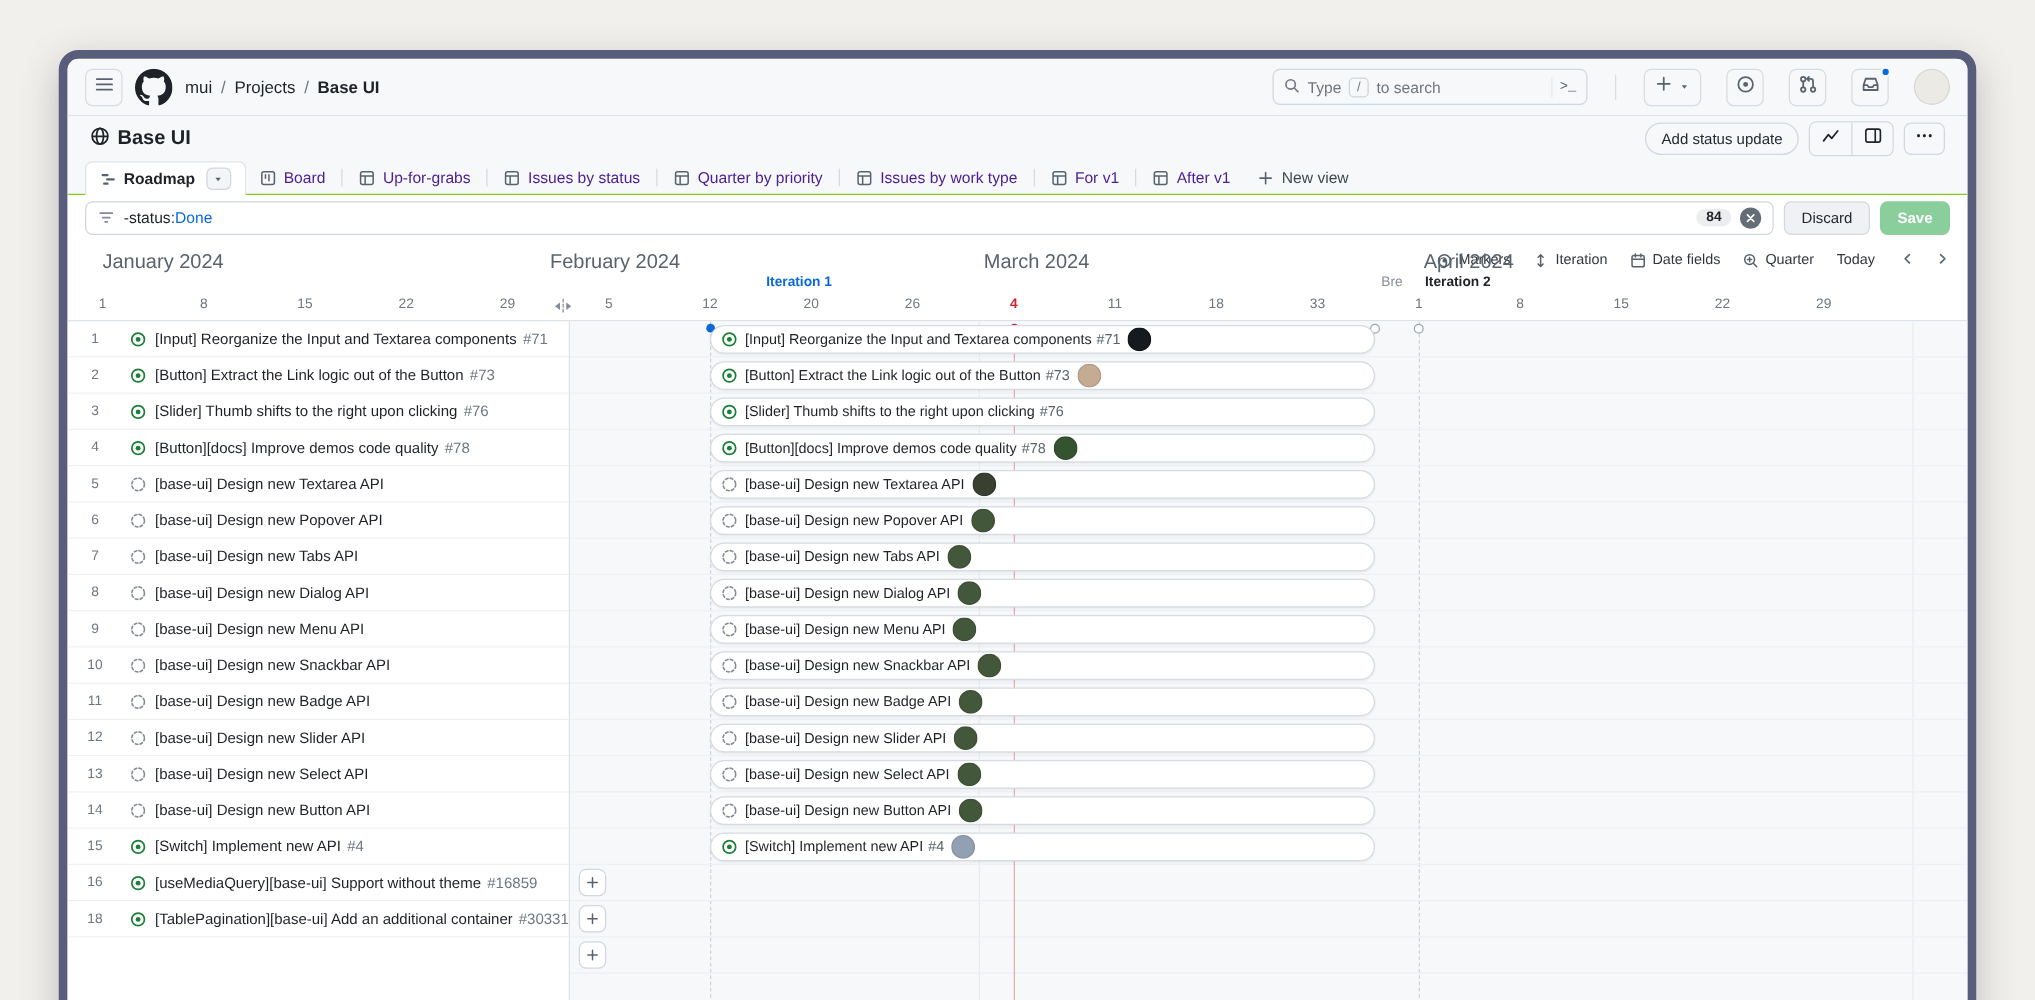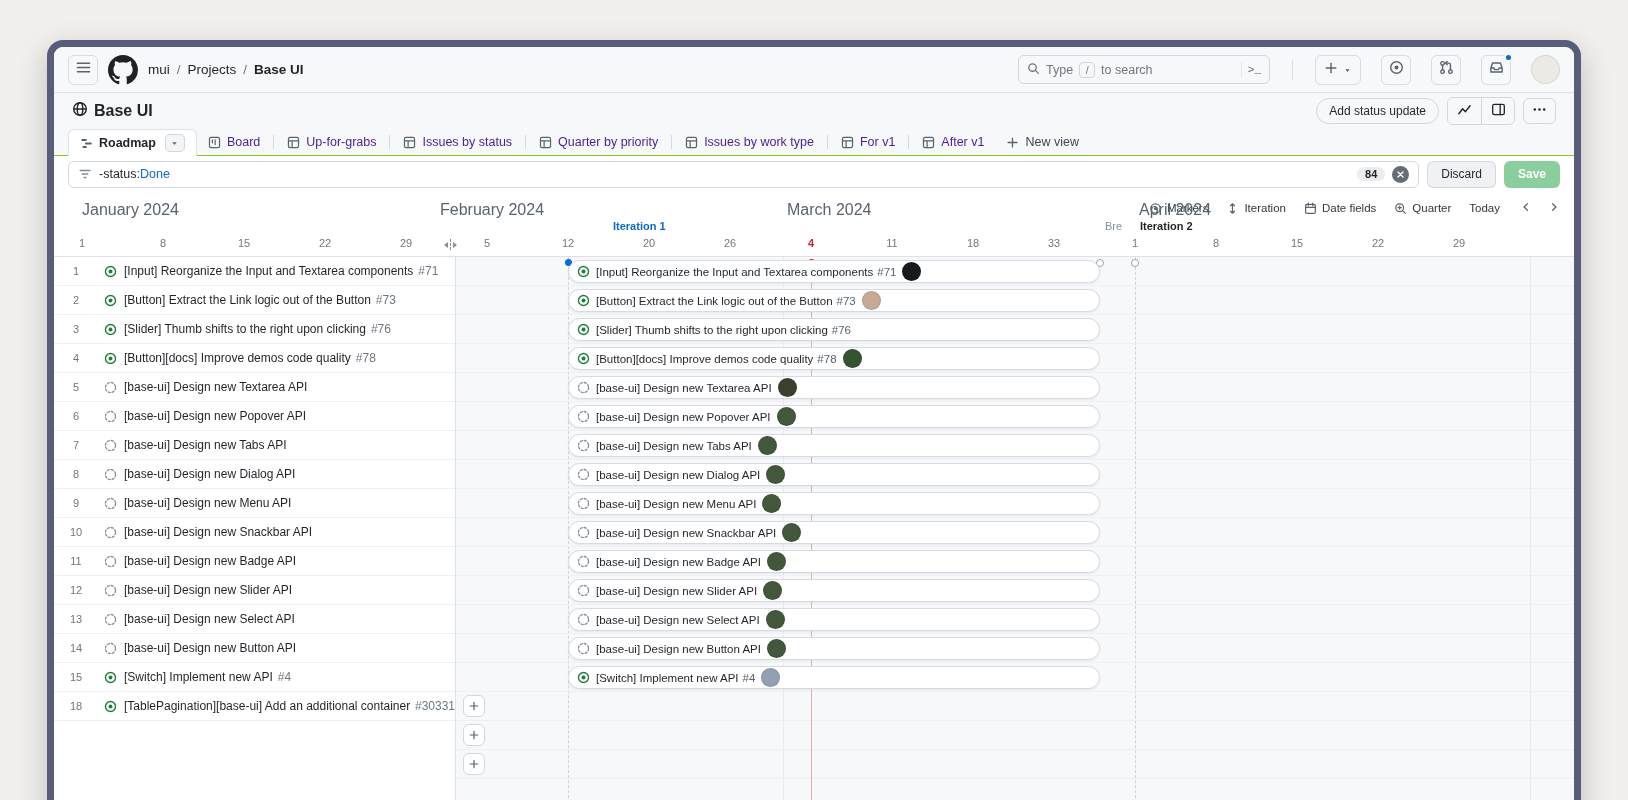--- a/index.html
+++ b/index.html
@@ -588,20 +588,31 @@
           <span class="t-icon">
             <svg width="13" height="13" viewBox="0 0 16 16" fill="none">
               <circle cx="8" cy="8" r="6.2" stroke="#1a7f37" stroke-width="1.7"></circle>
               <circle cx="8" cy="8" r="2.4" fill="#1a7f37"></circle>
             </svg>
           </span>
           <span class="t-title">[Switch] Implement new API</span>
           <span class="t-issue">#4</span>
         </div>
         <div class="t-row">
+          <span class="t-num">16</span>
+          <span class="t-icon">
+            <svg width="13" height="13" viewBox="0 0 16 16" fill="none">
+              <circle cx="8" cy="8" r="6.2" stroke="#1a7f37" stroke-width="1.7"></circle>
+              <circle cx="8" cy="8" r="2.4" fill="#1a7f37"></circle>
+            </svg>
+          </span>
+          <span class="t-title">[useMediaQuery][base-ui] Support without theme</span>
+          <span class="t-issue">#16859</span>
+        </div>
+        <div class="t-row">
           <span class="t-num">18</span>
           <span class="t-icon">
             <svg width="13" height="13" viewBox="0 0 16 16" fill="none">
               <circle cx="8" cy="8" r="6.2" stroke="#1a7f37" stroke-width="1.7"></circle>
               <circle cx="8" cy="8" r="2.4" fill="#1a7f37"></circle>
             </svg>
           </span>
           <span class="t-title">[TablePagination][base-ui] Add an additional container to t...</span>
           <span class="t-issue">#30331</span>
         </div>

